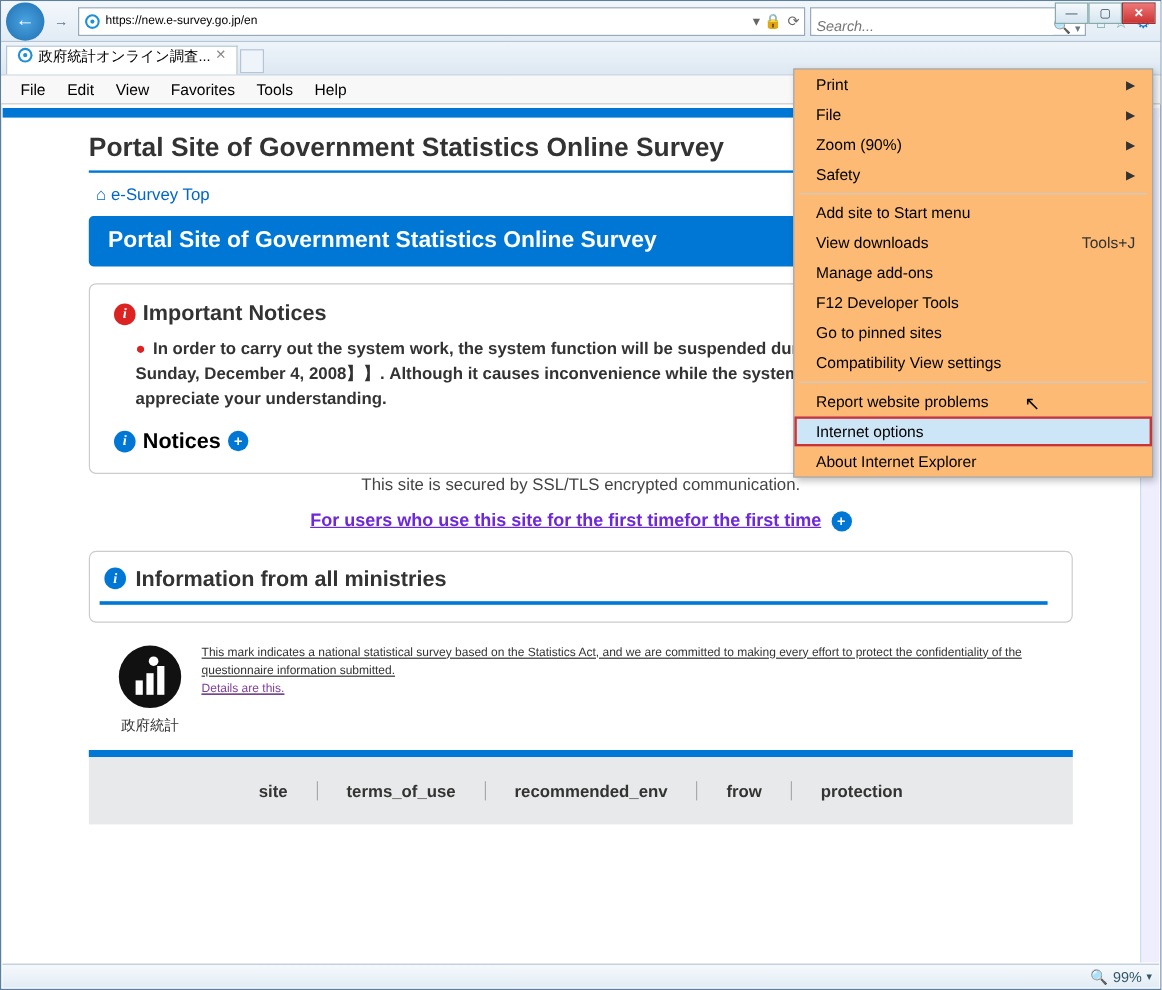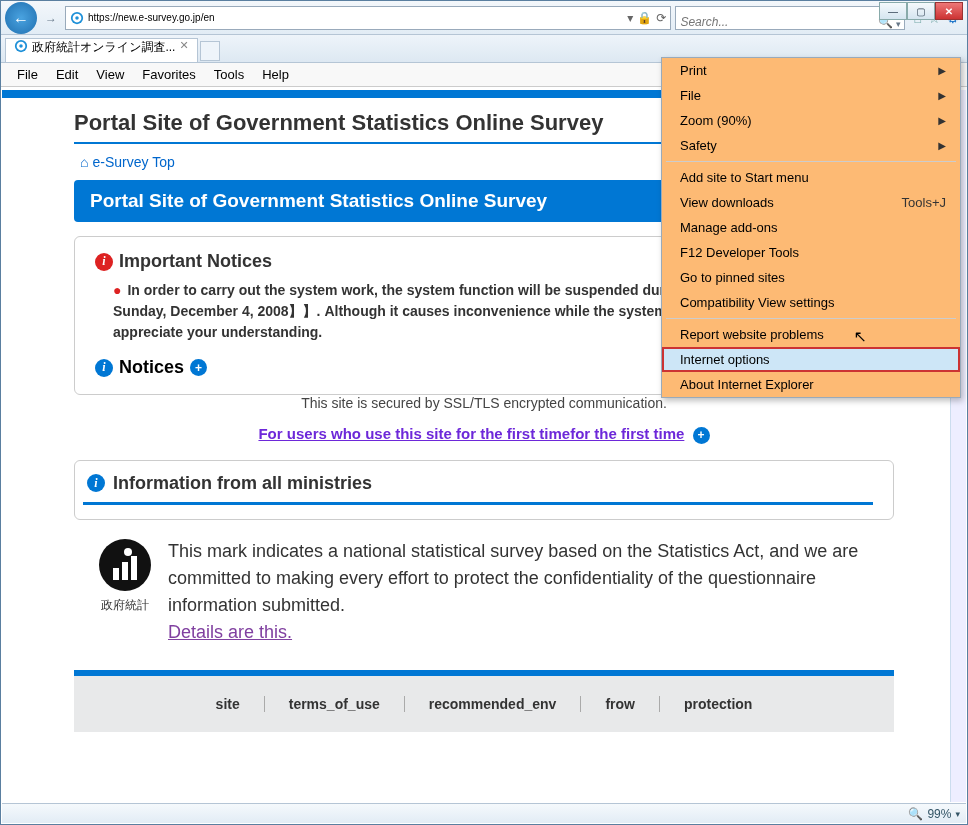--- a/index.html
+++ b/index.html
@@ -64,24 +64,24 @@
 .secure-note { text-align: center; font-size: 14px; color: #444; padding-bottom: 8px; }
 .firsttime { text-align: center; font-size: 15px; font-weight: bold; padding: 6px 0 16px 0; }
 .firsttime a { color: #6d28d9; text-decoration: underline; }
 
 .ministries-box { border: 1px solid #ccc; border-radius: 6px; padding: 12px 20px 14px 8px; }
 .ministries-h { font-size: 18px; font-weight: bold; color: #333; display: flex; align-items: center; gap: 8px; border-bottom: 3px solid #0077d4; padding-bottom: 8px; padding-left: 4px; }
 
 .mark-row { display: flex; gap: 16px; padding: 18px 10px 0 24px; align-items: flex-start; }
 .mark-svg { width: 54px; height: 54px; }
 .mark-label { text-align: center; font-size: 12px; color: #333; margin-top: 2px; }
-.mark-text { font-size: 18px; color: #333; line-height: 1.5; }
+.mark-text { font-size: 10px; color: #333; line-height: 1.5; text-decoration: underline; }
 .mark-text a { color: #8040a0; text-decoration: underline; margin-top: 12px; }
 
-.footer-area { margin-top: 24px; }
+.footer-area { margin-top: 12px; }
 .footer-blue { height: 6px; background: #0077d4; }
 .footer-links { background: #e8e9ea; padding: 20px 0; display: flex; justify-content: center; gap: 0; font-size: 14px; font-weight: bold; color: #333; }
 .footer-links span { padding: 0 24px; border-right: 1px solid #aaa; }
 .footer-links span:last-child { border-right: none; }
 
 
 .gear-menu { position: absolute; top: 56px; right: 6px; width: 300px; background: #fdba74; border: 1px solid #9ab; box-shadow: 2px 3px 6px rgba(0,0,0,0.25); z-index: 50; font-size: 13px; }
 .gear-menu .item { padding: 5px 14px 5px 18px; display: flex; align-items: center; }
 .gear-menu .item .arrow { margin-left: auto; font-size: 10px; color: #333; }
 .gear-menu .item .shortcut { margin-left: auto; color: #333; }

